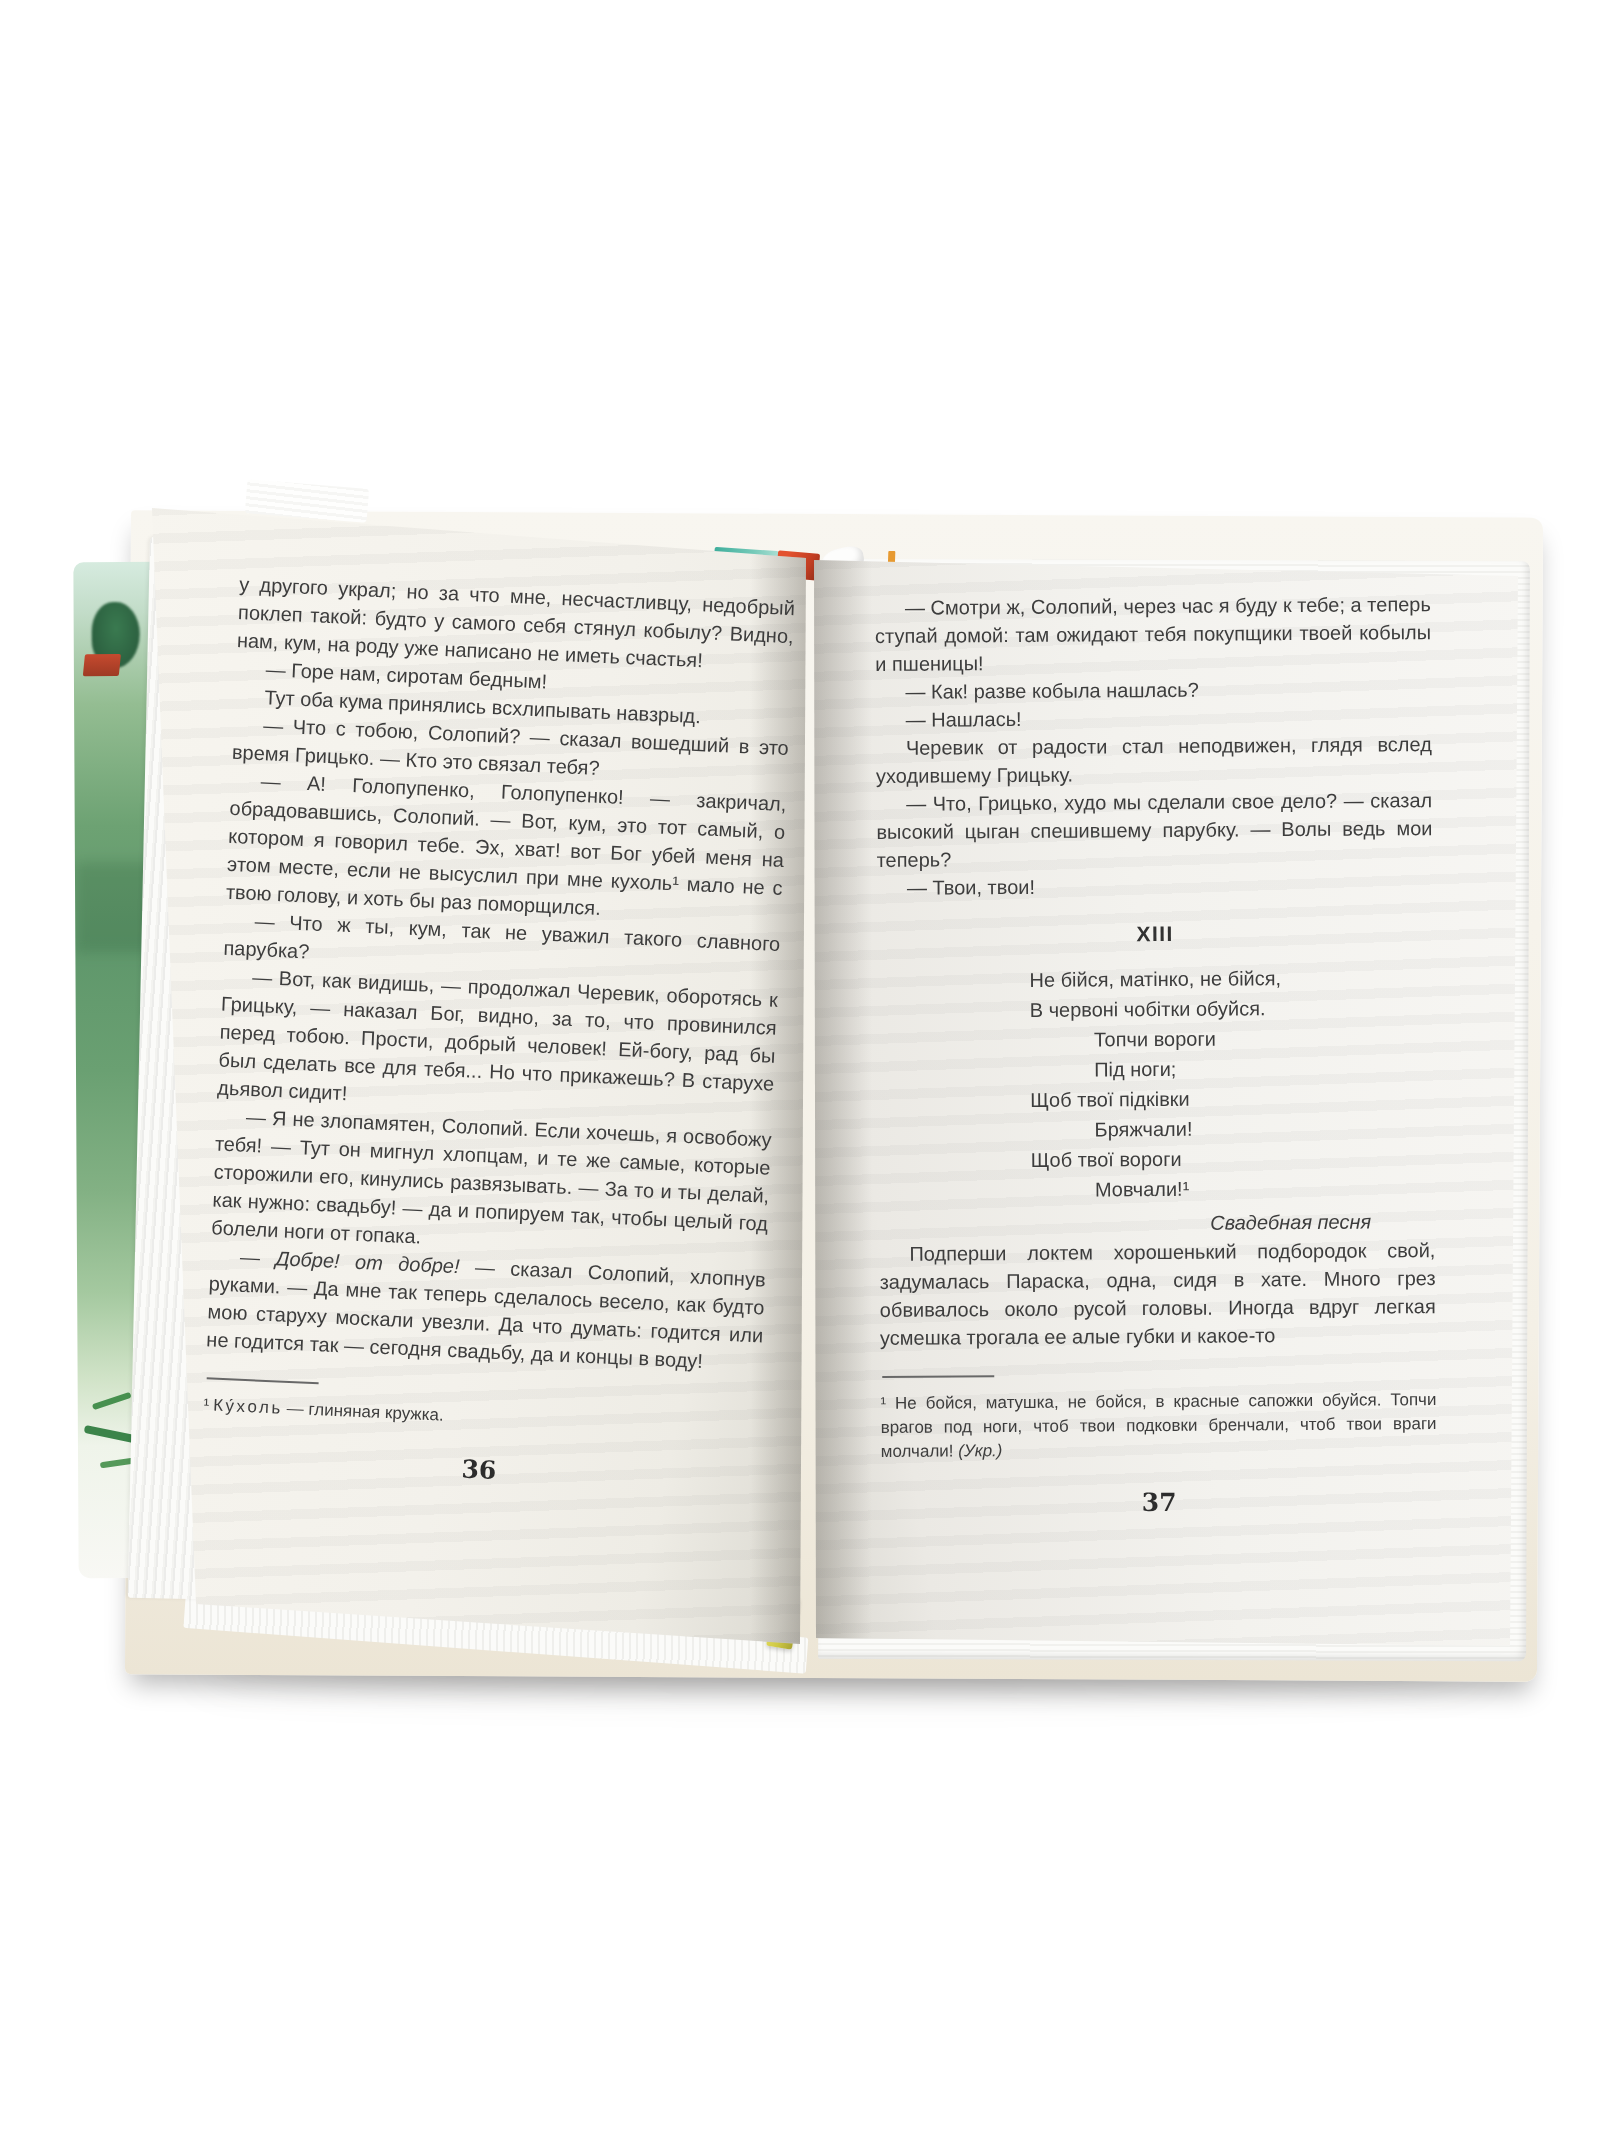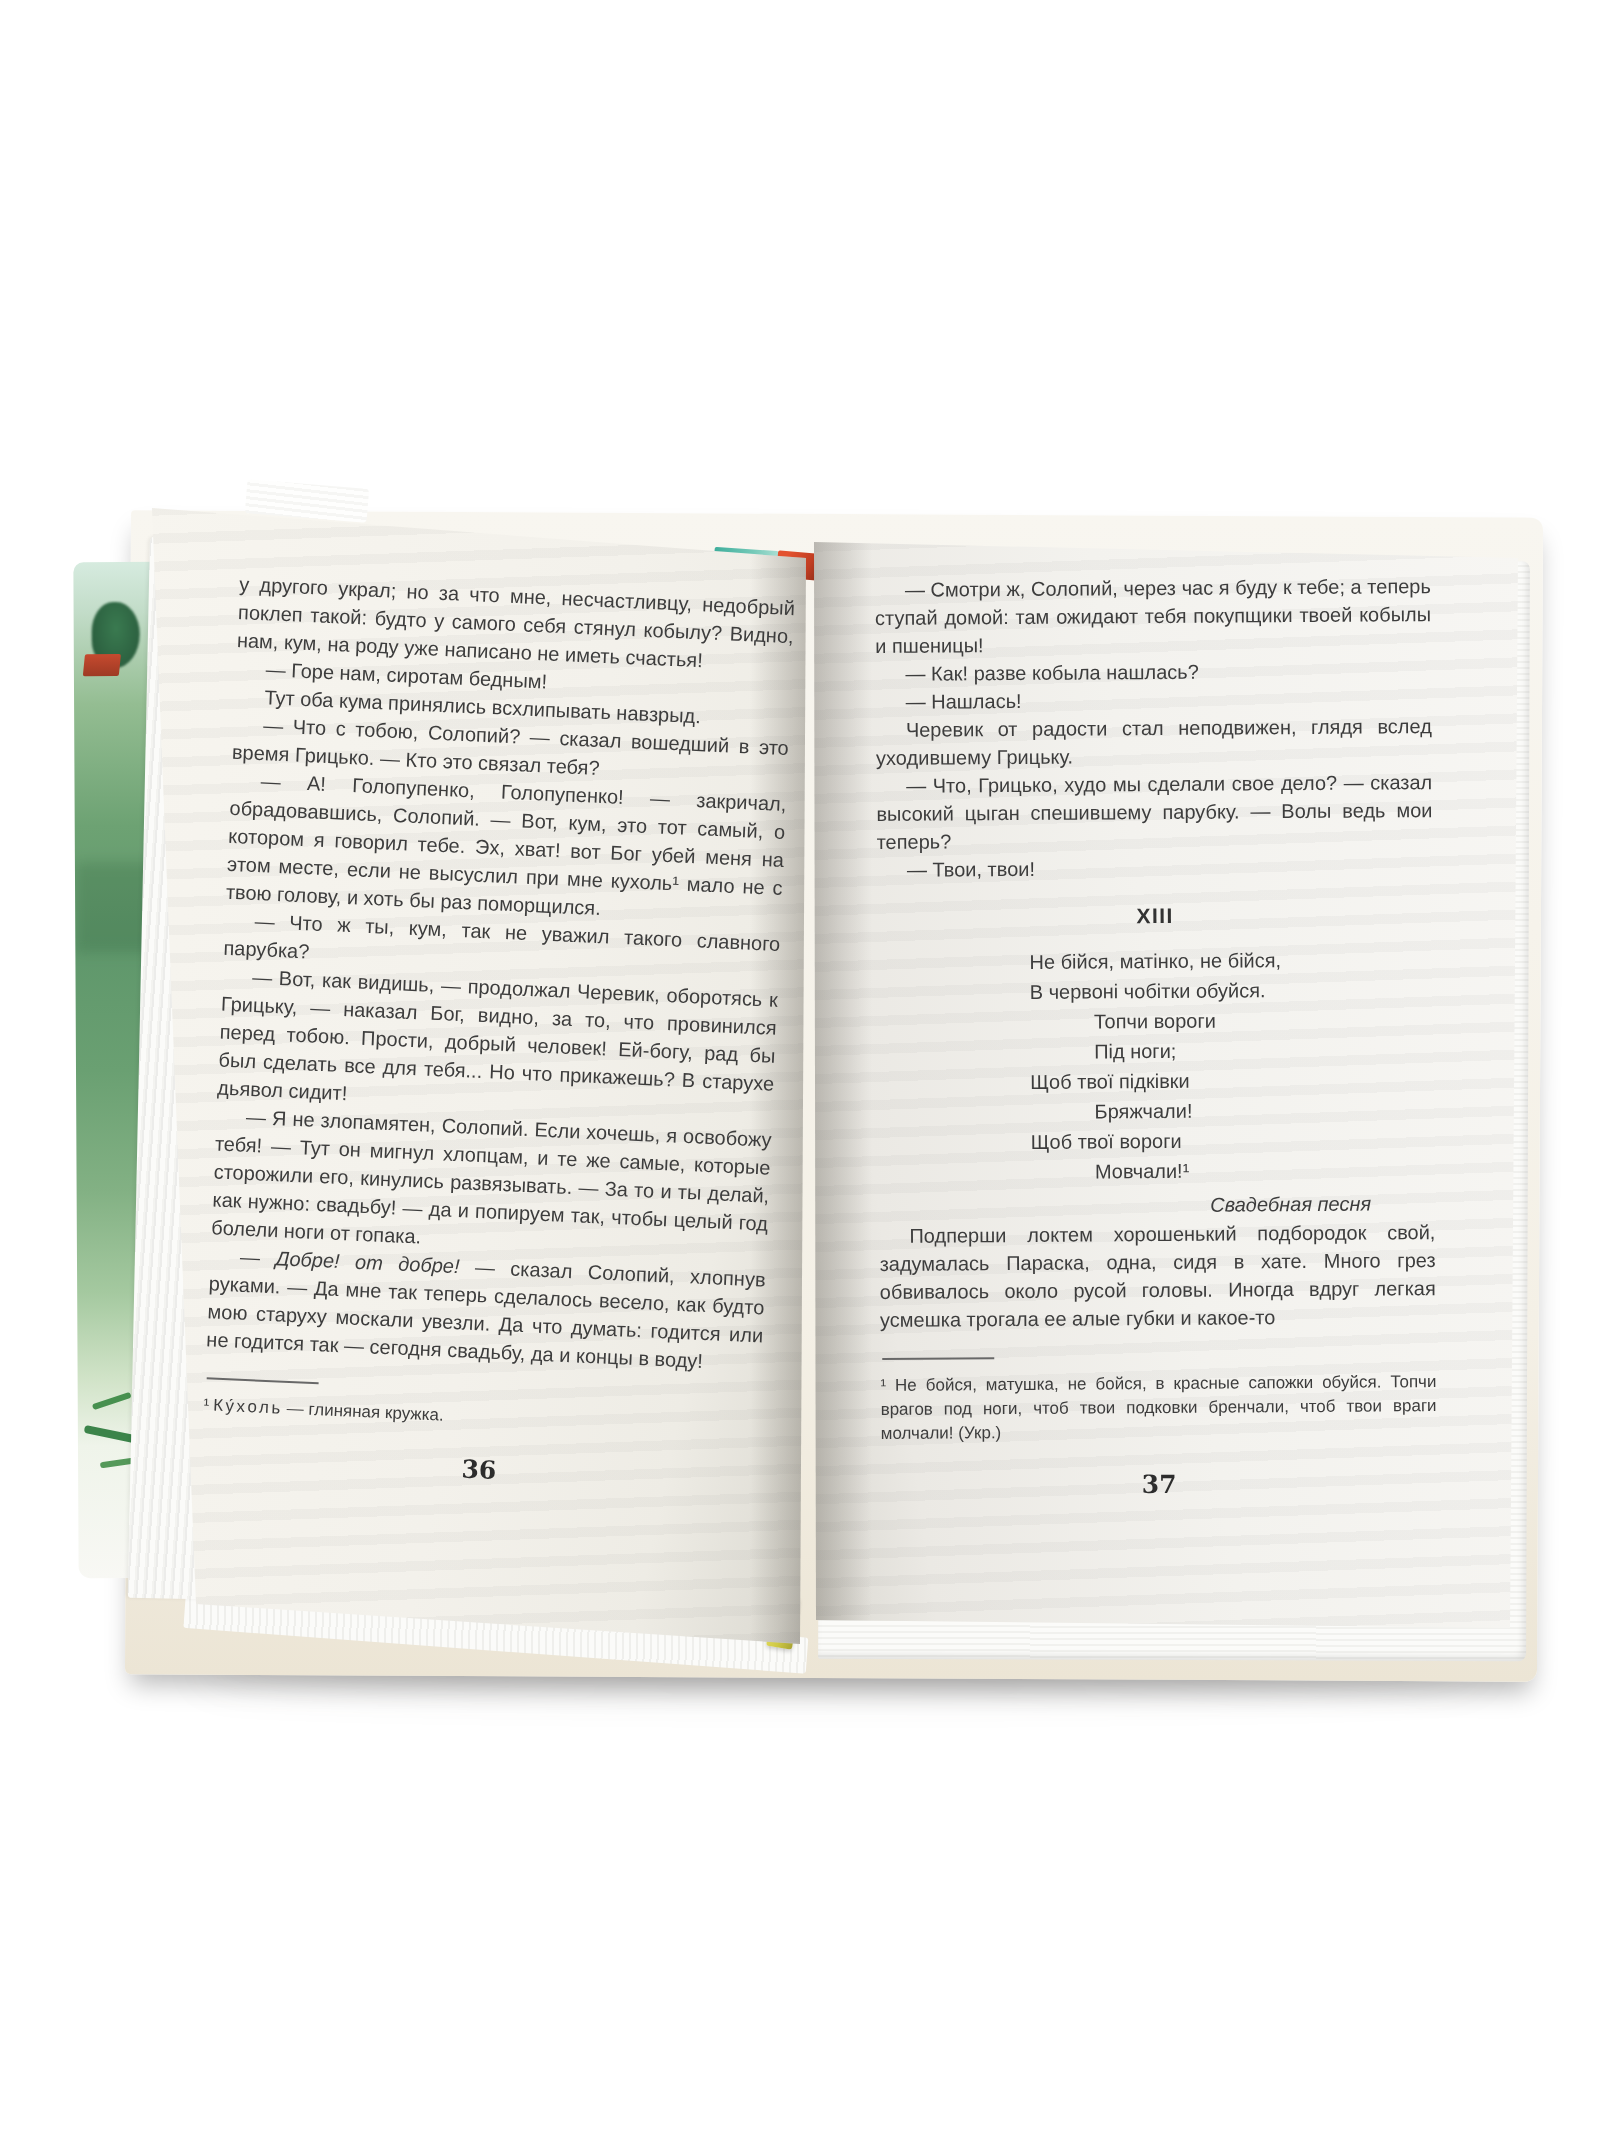--- a/index.html
+++ b/index.html
@@ -71,21 +71,21 @@
   .ribbon{position:absolute;left:770px;top:1596px;width:26px;height:52px;z-index:3;
     transform:rotate(9deg);border-radius:2px 2px 3px 3px;
     background:linear-gradient(100deg,#e6e063,#cfc944 55%,#a9a433);
     box-shadow:0 2px 4px rgba(0,0,0,.2);}
 
   
   .page{position:absolute;z-index:4;color:#3b3b3b;}
   .page.left{left:144px;top:496px;width:668px;height:1152px;
     clip-path:polygon(8px 12px,662px 62px,656px 1148px,52px 1108px);
     background:linear-gradient(102deg,#f7f5ef 0%,#f3f1eb 55%,#eeece5 80%,#dddbd3 96%,#cfcdc6 100%);}
-  .page.right{left:808px;top:532px;width:716px;height:1100px;
+  .page.right{left:808px;top:550px;width:716px;height:1100px;
     clip-path:polygon(6px 10px,710px 26px,702px 1096px,8px 1088px);
     background:linear-gradient(262deg,#f7f6f3 0%,#f3f2ee 50%,#ebe9e4 85%,#d9d7d0 100%);}
   .lp-gutter{position:absolute;right:0;top:40px;width:62px;height:1110px;
     background:linear-gradient(270deg,rgba(95,90,80,.38),rgba(95,90,80,0));}
   .rp-gutter{position:absolute;left:0;top:0;width:64px;height:100%;
     background:linear-gradient(90deg,rgba(90,85,75,.35),rgba(90,85,75,0));}
   .showthrough{position:absolute;inset:0;pointer-events:none;
     background:repeating-linear-gradient(178deg,rgba(0,0,0,0) 0 10px,rgba(110,110,110,.05) 10px 20px,rgba(0,0,0,0) 20px 28px);}
 
   .lp-inner{position:absolute;left:96px;top:74px;width:556px;
@@ -93,21 +93,21 @@
   .rp-inner{position:absolute;left:70px;top:42px;width:556px;transform:rotate(-.4deg);}
 
   p.book-p{margin:0;font-size:20px;line-height:28px;text-align:justify;
     text-indent:30px;color:#3d3d3d;}
   p.book-p.cont{text-indent:0;}
   p.book-p .it{font-style:italic;}
 
   .fn-rule{width:112px;height:0;border-top:2px solid #686868;margin:24px 0 14px 2px;}
   .footnote{font-size:17px;line-height:24px;text-align:justify;color:#3d3d3d;}
   .footnote .ls{letter-spacing:2.5px;margin:0 4px 0 4px;}
-  .footnote .it{}
+  .footnote .it{font-style:italic;}
   .page-num{margin-top:26px;text-align:center;
     font-family:"DejaVu Serif",serif;font-weight:bold;font-size:25px;color:#2d2d2d;}
 
   .chap{text-align:center;font-weight:bold;font-size:21px;line-height:28px;
     letter-spacing:1.5px;margin:20px 0 16px;color:#333;}
   .song{margin:6px 0 0 152px;width:340px;font-size:20px;line-height:30px;color:#3d3d3d;}
   .song-line.ind{padding-left:64px;}
   .song-caption{text-align:right;font-style:italic;margin-top:4px;font-size:20px;}
   .after-song{margin-top:16px;}
 </style>

